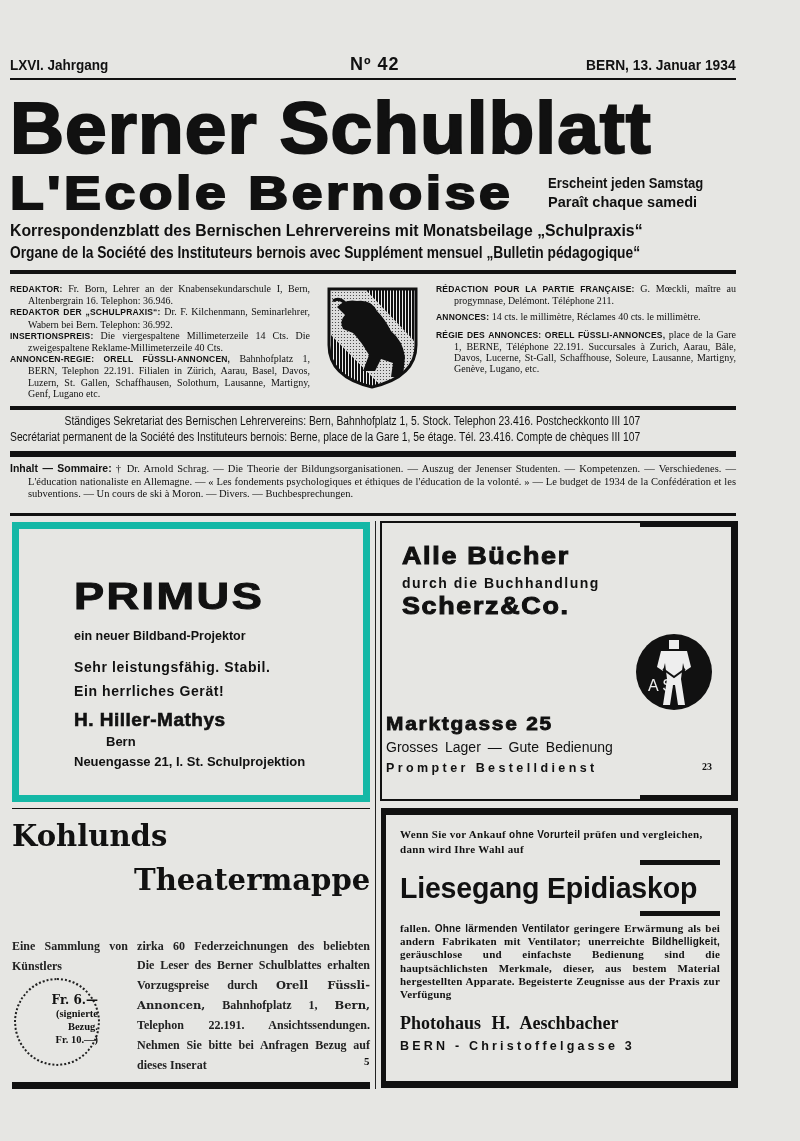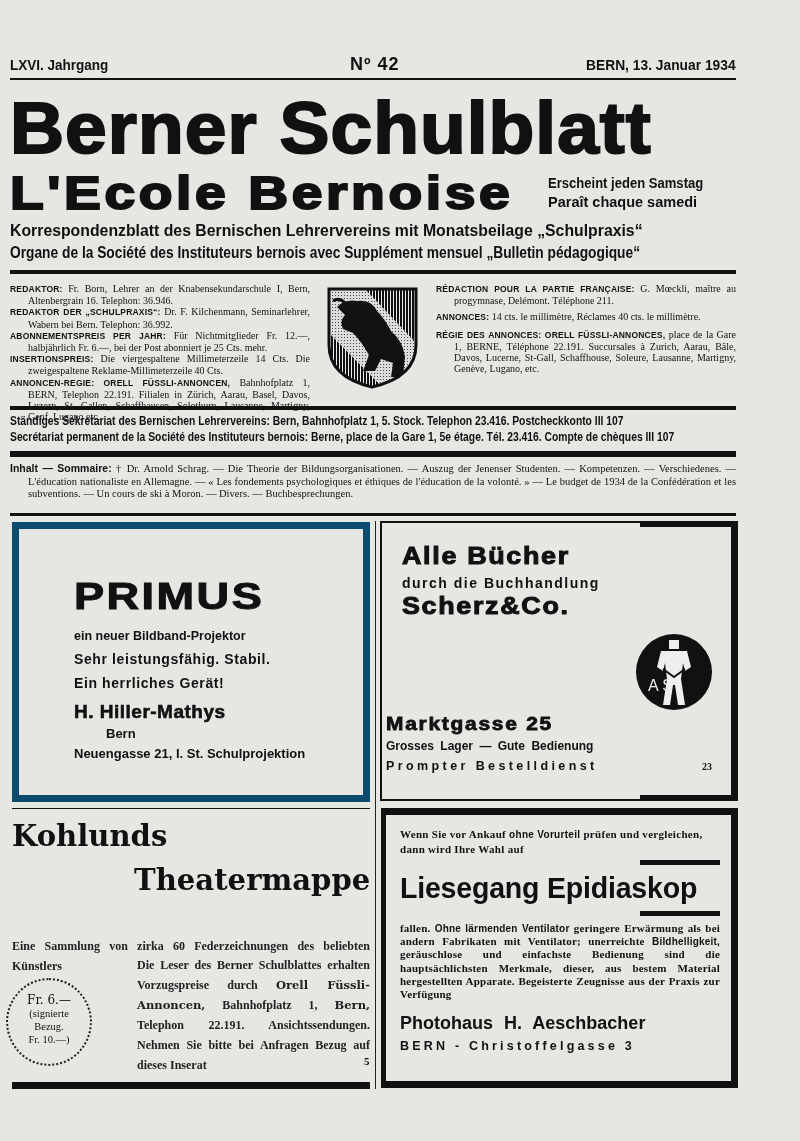--- a/index.html
+++ b/index.html
@@ -28,73 +28,73 @@
 
     .info { font-size: 10px; line-height: 11.2px; }
     .info .p { text-indent: -18px; padding-left: 18px; }
     .info .k { font-family: "Liberation Sans", sans-serif; font-weight: 900; font-size: 8.5px; letter-spacing: 0.2px; }
     .info-left { left: 10px; top: 283px; width: 300px; text-align: justify; }
     .info-right { left: 436px; top: 283px; width: 300px; text-align: justify; }
     .info-right .p { margin-bottom: 5px; }
 
     .arms { left: 325px; top: 285px; width: 95px; height: 105px; }
 
-    .sek { left: 10px; top: 413px; font-family: "Liberation Sans", sans-serif; font-weight: bold; font-size: 12px; line-height: 16px; white-space: nowrap; }
+    .sek { left: 10px; top: 413px; font-family: "Liberation Sans", sans-serif; font-weight: normal; font-size: 12px; line-height: 16px; white-space: nowrap; text-align: right; }
     .sek div { transform: scaleX(0.86); transform-origin: left; }
 
     .toc { left: 10px; top: 462px; width: 726px; font-size: 10.5px; line-height: 12.5px; text-align: justify; }
     .toc .lbl { font-family: "Liberation Sans", sans-serif; font-weight: bold; }
     .toc .body { padding-left: 18px; text-indent: -18px; }
 
     
-    .ad { border: 7px solid #0c4a6e; }
+    .ad { border: 7px solid #14b8a6; }
     .primus { left: 12px; top: 522px; width: 358px; height: 280px; }
     .primus .inner { position: absolute; left: 55px; top: 48px; font-family: "Liberation Sans", sans-serif; color: #111; }
     .primus .big { font-weight: 900; font-size: 37px; letter-spacing: 2px; line-height: 40px; transform: scaleX(1.22); transform-origin: left; -webkit-text-stroke: 1px #111; }
     .primus .t1 { margin-top: 12px; font-weight: bold; font-size: 12.5px; }
-    .primus .t2 { margin-top: 8px; font-weight: bold; font-size: 14px; line-height: 16px; letter-spacing: 0.6px; }
+    .primus .t2 { margin-top: 16px; font-weight: bold; font-size: 14px; line-height: 16px; letter-spacing: 0.6px; }
     .primus .t3 { margin-top: 10px; font-weight: 900; font-size: 19px; letter-spacing: 0.5px; -webkit-text-stroke: 0.6px #111; }
     .primus .t4 { margin-top: 3px; font-weight: 900; font-size: 13px; padding-left: 32px; }
     .primus .t5 { margin-top: 5px; font-weight: bold; font-size: 13px; }
 
     .scherz { left: 380px; top: 521px; width: 358px; height: 280px; border: 2px solid #111; border-right: 7px solid #111; }
     .scherz .tb { position: absolute; right: -7px; width: 98px; height: 6px; background: #111; }
     .scherz .inner { position: absolute; left: 20px; top: 18px; font-family: "Liberation Sans", sans-serif; }
     .scherz .h1 { font-weight: 900; font-size: 24px; letter-spacing: 1.5px; -webkit-text-stroke: 1px #111; transform: scaleX(1.12); transform-origin: left; line-height: 30px; }
     .scherz .h2 { font-weight: bold; font-size: 14px; letter-spacing: 1.5px; margin-top: 4px; }
     .scherz .h3 { font-weight: 900; font-size: 24px; letter-spacing: 1.5px; -webkit-text-stroke: 1px #111; transform: scaleX(1.12); transform-origin: left; line-height: 30px; margin-top: 0px; }
     .scherz .addr { position: absolute; left: 4px; top: 190px; font-family: "Liberation Sans", sans-serif; }
     .scherz .a1 { font-weight: 900; font-size: 19px; letter-spacing: 1.6px; -webkit-text-stroke: 0.8px #111; transform: scaleX(1.1); transform-origin: left; }
-    .scherz .a2 { font-weight: bold; font-size: 12px; margin-top: 4px; word-spacing: 3px; }
+    .scherz .a2 { font-weight: normal; font-size: 14px; margin-top: 4px; word-spacing: 3px; }
     .scherz .a3 { font-weight: bold; font-size: 12.5px; margin-top: 6px; letter-spacing: 3.4px; }
     .scherz .num { position: absolute; left: 320px; top: 238px; font-size: 10px; font-weight: bold; }
     .logo { position: absolute; left: 253px; top: 110px; width: 78px; height: 78px; }
 
     .kohl-title1 { left: 12px; top: 818px; font-family: "DejaVu Serif", serif; font-weight: bold; font-size: 30px; line-height: 36px; transform: scaleX(0.97); transform-origin: left; }
     .kohl-title2 { left: 134px; top: 862px; font-family: "DejaVu Serif", serif; font-weight: bold; font-size: 30px; line-height: 36px; transform: scaleX(0.97); transform-origin: left; }
     .kohl-desc { left: 12px; top: 911px; width: 358px; font-size: 12px; line-height: 20px; text-align: justify; font-weight: bold; color: #222; margin-top: 25px; }
     .kohl-body { left: 137px; top: 955px; width: 233px; font-size: 12px; line-height: 20px; text-align: justify; color: #222; font-weight: bold; }
     .kohl-body b { font-family: "DejaVu Serif", serif; font-size: 11.5px; }
     .kohl-num { left: 364px; top: 1055px; font-size: 11px; font-weight: bold; }
-    .price { left: 6px; top: 978px; width: 86px; height: 88px; border: 2px dotted #222; border-radius: 50%; text-align: center; font-size: 10.5px; line-height: 13px; padding-top: 14px; font-weight: normal; }
+    .price { left: 14px; top: 978px; width: 86px; height: 88px; border: 2px dotted #222; border-radius: 50%; text-align: right; font-size: 10.5px; line-height: 13px; padding-top: 14px; font-weight: bold; }
     .price .pb { font-family: "DejaVu Serif", serif; font-size: 12px; }
 
     .kohl-rule { left: 12px; top: 1082px; width: 358px; height: 7px; background: #111; }
     .vsep { left: 375px; top: 521px; width: 1px; height: 568px; background: #222; }
 
     .liese { left: 381px; top: 808px; width: 357px; height: 280px; border: 7px solid #111; border-left: 5px solid #111; }
     .liese .inner { position: absolute; left: 14px; top: 12px; width: 320px; }
     .liese .p1 { font-size: 11px; line-height: 14px; font-weight: bold; letter-spacing: 0.3px; }
     .liese .p1 b { font-family: "Liberation Sans", sans-serif; font-size: 10px; }
     .liese .bar { height: 5px; background: #111; width: 80px; margin-left: auto; }
     .liese .big { font-family: "Liberation Sans", sans-serif; font-weight: bold; font-size: 30px; line-height: 34px; letter-spacing: -0.2px; transform: scaleX(0.95); transform-origin: left; white-space: nowrap; }
     .liese .mod { font-family: "Liberation Sans", sans-serif; font-weight: bold; font-size: 17px; text-align: right; margin-top: -2px; }
     .liese .p2 { font-size: 11px; line-height: 13.2px; text-align: justify; font-weight: bold; letter-spacing: 0.2px; }
     .liese .p2 b { font-family: "Liberation Sans", sans-serif; font-size: 10px; }
-    .liese .photo { font-family: Liberation Sans, sans-serif; font-weight: bold; font-size: 18px; margin-top: 12px; word-spacing: 6px; }
+    .liese .photo { font-family: Liberation Serif, serif; font-weight: bold; font-size: 18px; margin-top: 12px; word-spacing: 6px; }
     .liese .addr { font-family: "Liberation Sans", sans-serif; font-weight: bold; font-size: 12.5px; margin-top: 5px; letter-spacing: 3.2px; }
   </style>
 </head>
 <body>
 
 <div class="abs topline">
   <span class="l">LXVI. Jahrgang</span>
   <span class="c">Nº 42</span>
   <span class="r">BERN, 13. Januar 1934</span>
 </div>
@@ -106,21 +106,20 @@
   <div>Erscheint jeden Samstag</div>
   <div>Paraît chaque samedi</div>
 </div>
 <div class="abs sub1">Korrespondenzblatt des Bernischen Lehrervereins mit Monatsbeilage „Schulpraxis“</div>
 <div class="abs sub2">Organe de la Société des Instituteurs bernois avec Supplément mensuel „Bulletin pédagogique“</div>
 <div class="abs rule" style="left:10px;top:270px;width:726px;height:4px;"></div>
 
 <div class="abs info info-left">
   <div class="p"><span class="k">REDAKTOR:</span><span> Fr. Born, Lehrer an der Knabensekundarschule I, Bern, Altenbergrain 16. Telephon: 36.946.</span></div>
   <div class="p"><span class="k">REDAKTOR DER „SCHULPRAXIS“:</span><span> Dr. F. Kilchenmann, Seminarlehrer, Wabern bei Bern. Telephon: 36.992.</span></div>
-  <div class="p"><span class="k">ABONNEMENTSPREIS PER JAHR:</span><span> Für Nichtmitglieder Fr. 12.—, halbjährlich Fr. 6.—, bei der Post abonniert je 25 Cts. mehr.</span></div>
   <div class="p"><span class="k">INSERTIONSPREIS:</span><span> Die viergespaltene Millimeterzeile 14 Cts. Die zweigespaltene Reklame-Millimeterzeile 40 Cts.</span></div>
   <div class="p"><span class="k">ANNONCEN-REGIE: ORELL FÜSSLI-ANNONCEN,</span><span> Bahnhofplatz 1, BERN, Telephon 22.191. Filialen in Zürich, Aarau, Basel, Davos, Luzern, St. Gallen, Schaffhausen, Solothurn, Lausanne, Martigny, Genf, Lugano etc.</span></div>
 </div>
 
 <div class="abs arms">
   <svg viewBox="0 0 95 105" width="95" height="105">
     <defs>
       <pattern id="dots" width="3" height="3" patternUnits="userSpaceOnUse">
           <rect width="3" height="3" fill="#ddd"></rect>
           <circle cx="1.5" cy="1.5" r="0.6" fill="#333"></circle>

